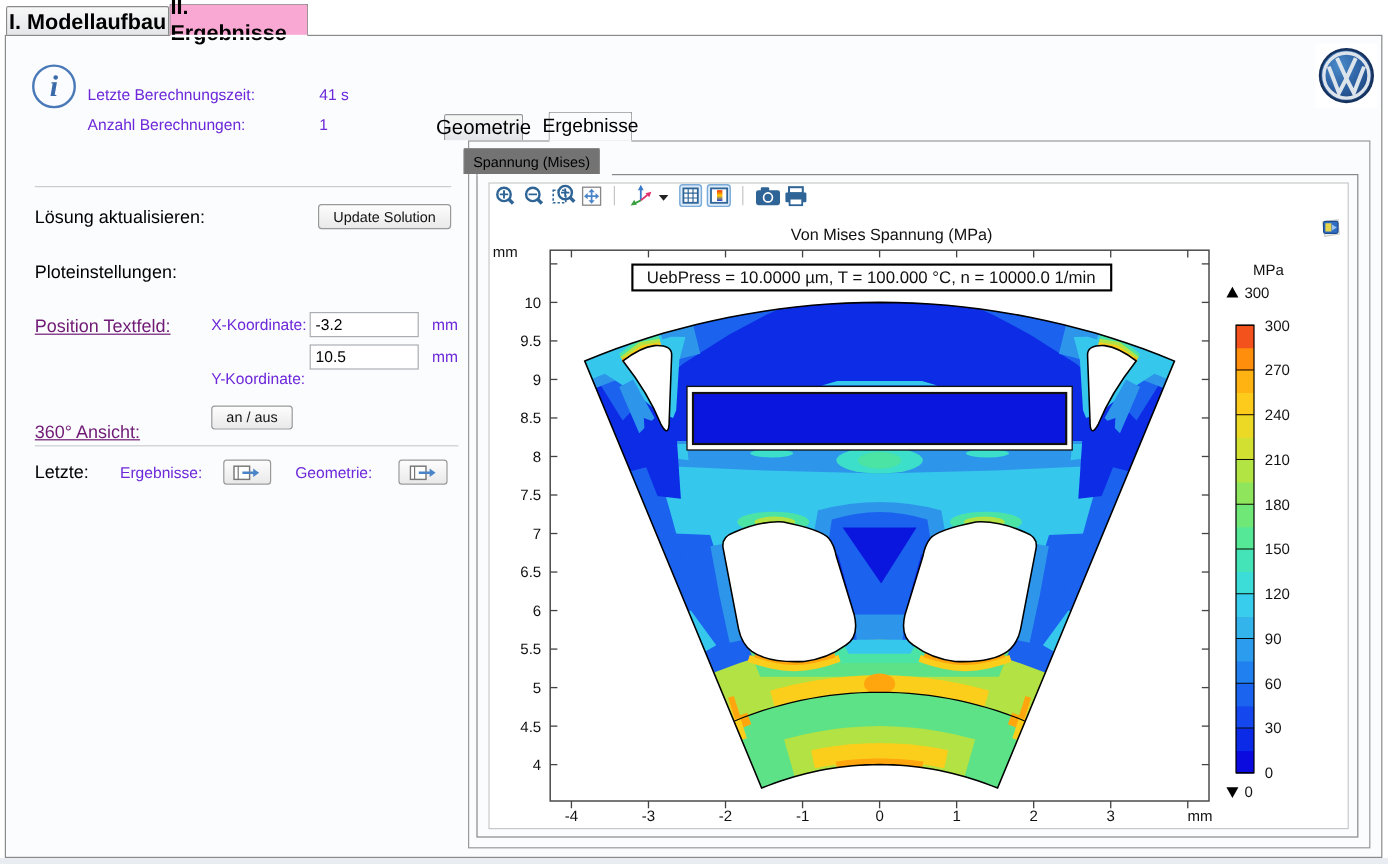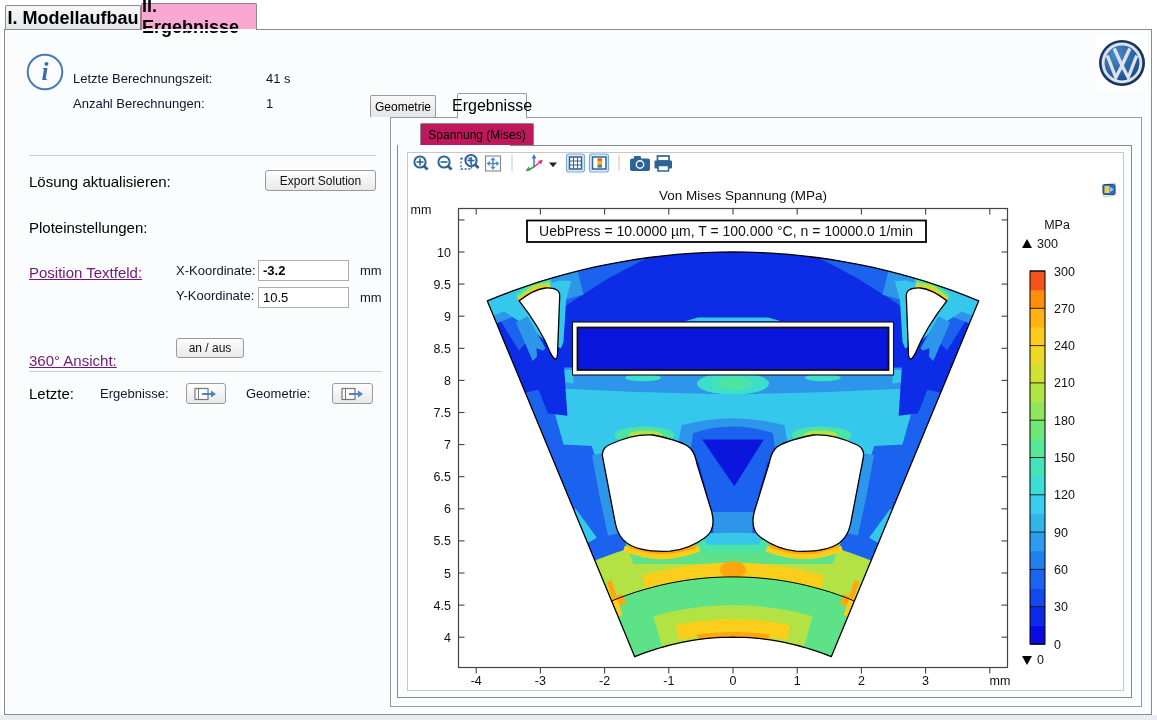--- a/index.html
+++ b/index.html
@@ -3,21 +3,21 @@
 * { margin:0; padding:0; box-sizing:border-box; }
 body { width:1157px; height:720px; position:relative; overflow:hidden;
   font-family:"Liberation Sans",sans-serif; background:#fff; }
 .abs { position:absolute; }
 .tab0 { border:1px solid #8a8a8a; font-weight:bold; font-size:18px; color:#000;
   display:flex; align-items:center; justify-content:center;
   border-radius:2px 2px 0 0; }
 .inactive { background:linear-gradient(#f8f8f8,#e3e5e8); }
 .btn { background:linear-gradient(#fdfdfd,#e9e9e9); border:1px solid #999;
   border-radius:3px; font-size:12px; color:#111; display:flex; align-items:center; justify-content:center; }
-.lab13 { font-size:13px; color:#0f172a; }
+.lab13 { font-size:13px; color:#6d28d9; }
 .lab15b { font-size:15px; font-weight:normal; color:#000; }
 .lab15u { font-size:15px; color:#701a75; text-decoration:underline; }
 .inp { border:1px solid #abadb3; background:#fff; font-size:13px; padding:2px 4px;
   font-family:"Liberation Sans",sans-serif; }
 </style></head><body>
 
 <div class="abs tab0 inactive" style="left:5px;top:5px;width:136px;height:25px;border-bottom:none">I. Modellaufbau</div>
 <div class="abs tab0" style="left:141px;top:3px;width:116px;height:27px;background:#f9a8d4;border-bottom:none;z-index:3">II. Ergebnisse</div>
 <div class="abs" style="left:4px;top:29px;width:1148px;height:686px;border:1px solid #8a8a8a;background:#fafcfe"></div>
 <div class="abs" style="left:0;top:715px;width:1157px;height:5px;background:#e9edf2"></div>
@@ -25,27 +25,27 @@
 <svg class="abs" width="38" height="38" viewBox="0 0 38 38" style="left:26px;top:53px">
 <circle cx="19" cy="19" r="17.3" fill="#fafcff" stroke="#4a79b8" stroke-width="2"></circle>
 <text x="19" y="27" font-size="25" font-style="italic" font-weight="bold" font-family="Liberation Serif,serif" fill="#3a6aaa" text-anchor="middle">i</text>
 </svg>
 <div class="abs lab13" style="left:73px;top:71px">Letzte Berechnungszeit:</div>
 <div class="abs lab13" style="left:266px;top:71px">41 s</div>
 <div class="abs lab13" style="left:73px;top:96px">Anzahl Berechnungen:</div>
 <div class="abs lab13" style="left:266px;top:96px">1</div>
 <div class="abs" style="left:29px;top:155px;width:347px;height:1px;background:#ccc"></div>
 <div class="abs lab15b" style="left:29px;top:173px">Lösung aktualisieren:</div>
-<div class="abs btn" style="left:265px;top:170px;width:111px;height:21px">Export Solution</div>
+<div class="abs btn" style="left:265px;top:170px;width:111px;height:21px">Update Solution</div>
 <div class="abs lab15b" style="left:29px;top:219px">Ploteinstellungen:</div>
 <div class="abs lab15u" style="left:29px;top:264px">Position Textfeld:</div>
 <div class="abs lab13" style="left:176px;top:263px">X-Koordinate:</div>
-<input class="abs inp" style="left: 258px; top: 260px; width: 91px; height: 21px; font-weight: bold;" value="-3.2">
+<input class="abs inp" style="left: 258px; top: 260px; width: 91px; height: 21px;" value="-3.2">
 <div class="abs lab13" style="left:360px;top:263px">mm</div>
-<div class="abs lab13" style="left:176px;top:288px">Y-Koordinate:</div>
+<div class="abs lab13" style="left:176px;top:308px">Y-Koordinate:</div>
 <input class="abs inp" style="left: 258px; top: 287px; width: 91px; height: 21px;" value="10.5">
 <div class="abs lab13" style="left:360px;top:290px">mm</div>
 <div class="abs lab15u" style="left:29px;top:352px">360° Ansicht:</div>
 <div class="abs btn" style="left:176px;top:338px;width:68px;height:20px">an / aus</div>
 <div class="abs" style="left:29px;top:371px;width:353px;height:1px;background:#ccc"></div>
 <div class="abs lab15b" style="left:29px;top:385px">Letzte:</div>
 <div class="abs lab13" style="left:100px;top:386px">Ergebnisse:</div>
 <div class="abs btn" style="left:186px;top:383px;width:40px;height:21px">
     <svg width="24" height="14" viewBox="0 0 24 14">
       <rect x="1" y="1.5" width="13" height="11" fill="#fff" stroke="#777" stroke-width="1.2"></rect>
@@ -73,25 +73,25 @@
 </radialGradient>
 </defs>
 <circle cx="26" cy="27" r="23" fill="#16325e"></circle>
 <circle cx="26" cy="27" r="21" fill="url(#vwbg)"></circle>
 <circle cx="26" cy="27" r="18.8" fill="none" stroke="#dde3ea" stroke-width="2.8"></circle>
 <g stroke="#dde3ea" stroke-width="3.3" fill="none">
 <path d="M 18.2 12.5 L 26 29.5 L 33.8 12.5"></path>
 <path d="M 11.3 19.5 L 19.8 41.5 L 26 29.5 L 32.2 41.5 L 40.7 19.5"></path>
 </g>
 </svg>
-<div class="abs" style="left:370px;top:95px;width:66px;height:22px;border:1px solid #999;border-bottom:none;background:linear-gradient(#f8f8f8,#e3e5e8);font-size:12px;display:flex;align-items:center;justify-content:center;border-radius:2px 2px 0 0">Geometrie</div>
+<div class="abs" style="left:370px;top:95px;width:66px;height:22px;border:1px solid #999;border-bottom:none;background:linear-gradient(#f8f8f8,#e3e5e8);font-size:17px;display:flex;align-items:center;justify-content:center;border-radius:2px 2px 0 0">Geometrie</div>
 <div class="abs" style="left:457px;top:93px;width:70px;height:24px;border:1px solid #999;border-bottom:none;background:#fafcfe;font-size:16px;display:flex;align-items:center;justify-content:center;z-index:3;border-radius:2px 2px 0 0">Ergebnisse</div>
 <div class="abs" style="left:390px;top:117px;width:752px;height:590px;border:1px solid #999;background:#fafcfe"></div>
 <div class="abs" style="left:458px;top:117px;width:68px;height:2px;background:#fafcfe;z-index:4"></div>
-<div class="abs" style="left:420px;top:123px;width:114px;height:22px;border:1px solid #888;border-bottom:none;background:#be185d;font-size:12px;display:flex;align-items:center;justify-content:center;z-index:3;border-radius:2px 2px 0 0">Spannung (Mises)</div>
+<div class="abs" style="left:386px;top:123px;width:114px;height:22px;border:1px solid #888;border-bottom:none;background:#737373;font-size:12px;display:flex;align-items:center;justify-content:center;z-index:3;border-radius:2px 2px 0 0">Spannung (Mises)</div>
 <div class="abs" style="left:397px;top:145px;width:735px;height:553px;border:1px solid #888;background:#fafcfe"></div>
 <div class="abs" style="left:398px;top:145px;width:112px;height:2px;background:#fafcfe;z-index:4"></div>
 <div class="abs" style="left:407px;top:152px;width:717px;height:539px;border:1px solid #c8c8c8;background:#fff"></div>
 <svg width="716" height="25" viewBox="407 152 716 25" style="position:absolute;left:407px;top:152px">
     <line x1="416.5" y1="162" x2="423.5" y2="162" stroke="#2e6496" stroke-width="1.6"></line>
     <line x1="420" y1="158.5" x2="420" y2="165.5" stroke="#2e6496" stroke-width="1.6"></line>
     <circle cx="420" cy="162" r="5.6" fill="none" stroke="#2e6496" stroke-width="2"></circle>
     <line x1="424.2" y1="166.2" x2="427.6" y2="169.6" stroke="#2e6496" stroke-width="2.8"></line>
     <line x1="440.5" y1="162" x2="447.5" y2="162" stroke="#2e6496" stroke-width="1.6"></line>
     <circle cx="444" cy="162" r="5.6" fill="none" stroke="#2e6496" stroke-width="2"></circle>

